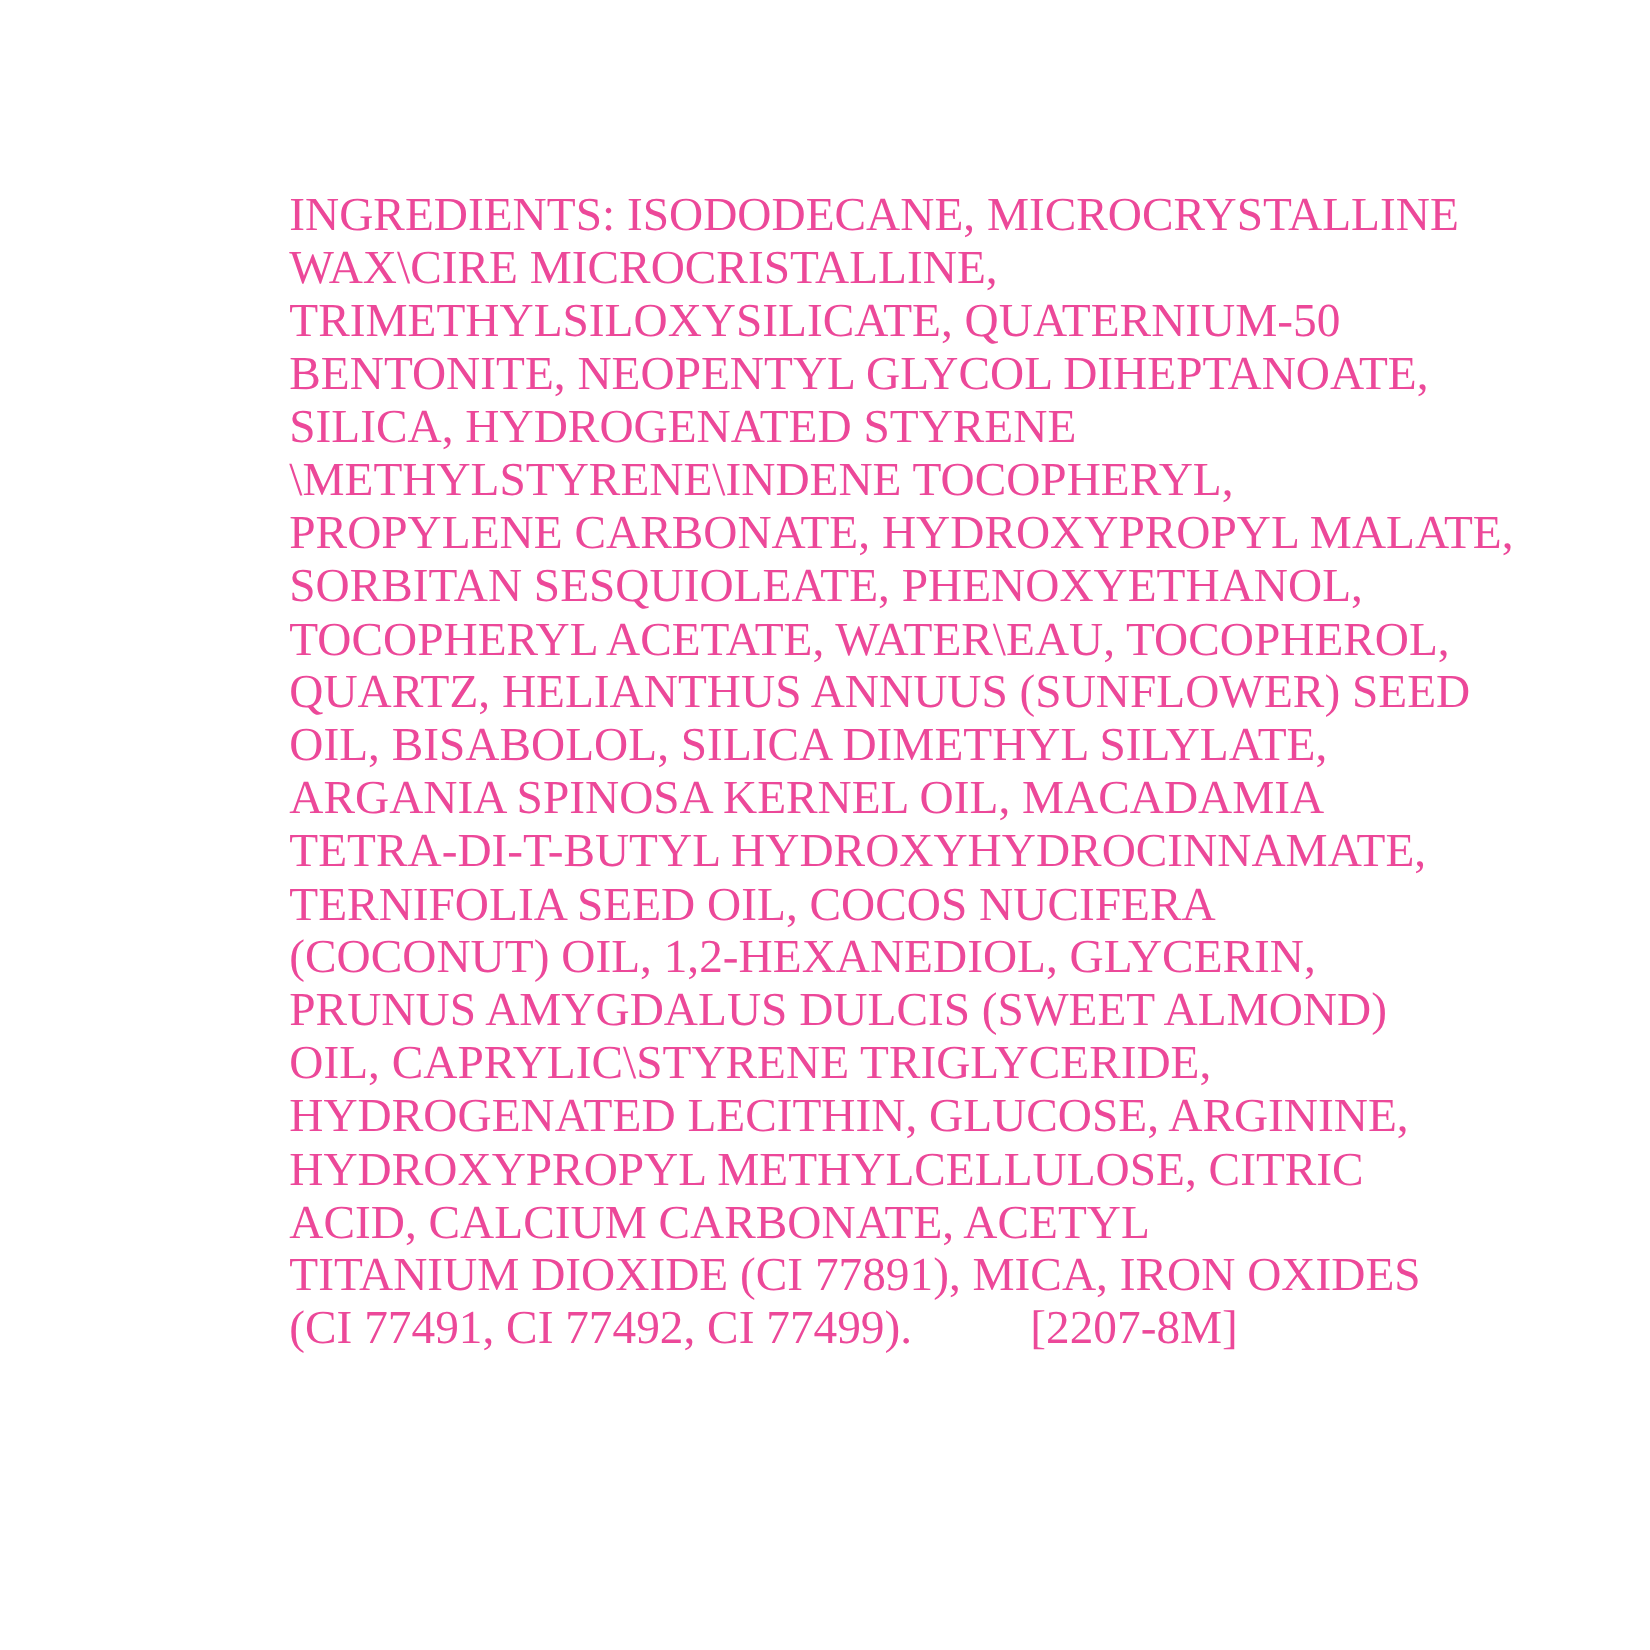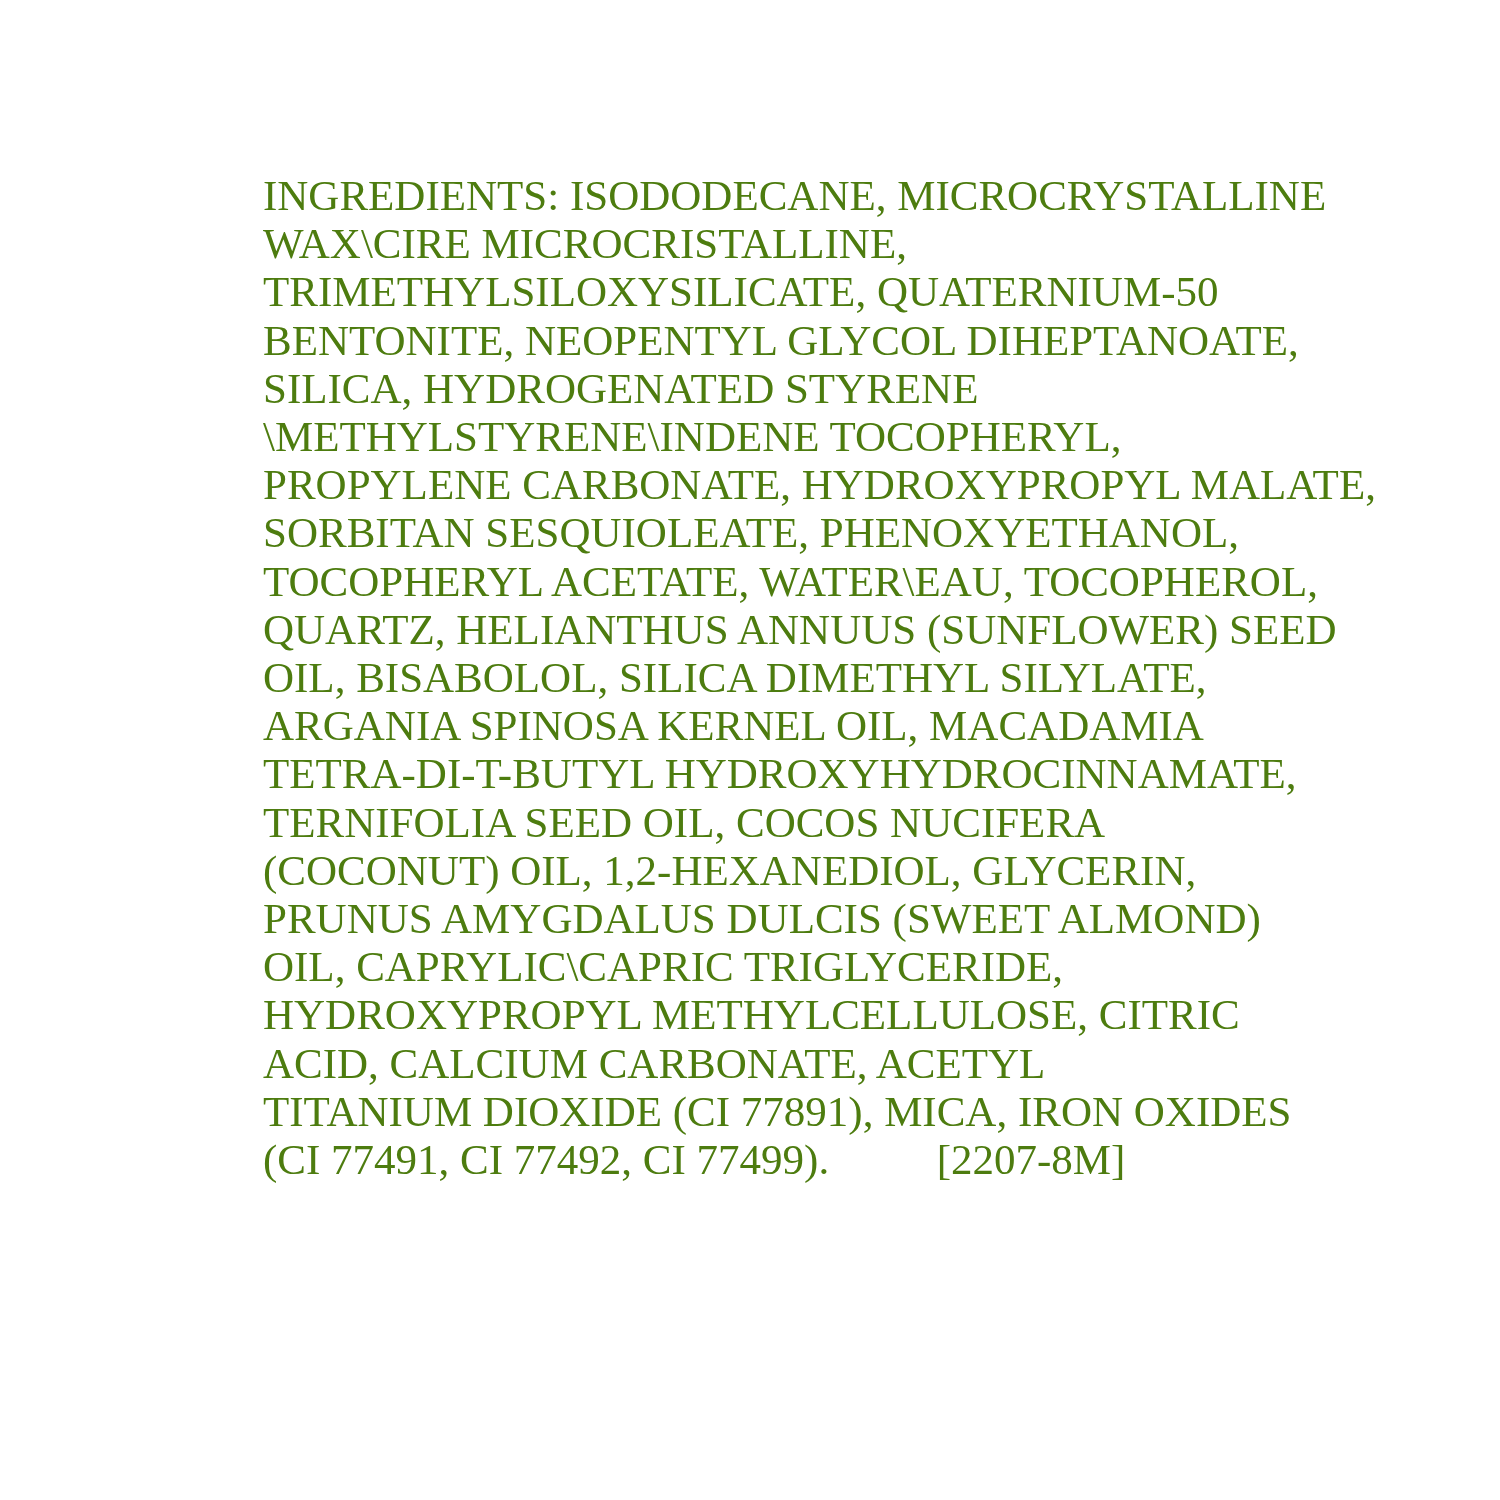--- a/index.html
+++ b/index.html
@@ -16,21 +16,21 @@
   .page {
     position: absolute;
     inset: 0;
     background: #ffffff;
   }
   .ingredients-block {
     position: absolute;
     left: 263px;
     top: 172px;
     width: 1000px;
-    color: #4d7c0f;
+    color: #ec4899;
     font-family: "Liberation Serif", "DejaVu Serif", serif;
     font-size: 43px;
     line-height: 48.2px;
     font-weight: 400;
     letter-spacing: 0;
   }
   .text-line {
     white-space: pre;
   }
 </style>
@@ -48,19 +48,20 @@
       <div class="text-line">PROPYLENE CARBONATE, HYDROXYPROPYL MALATE,</div>
       <div class="text-line">SORBITAN SESQUIOLEATE, PHENOXYETHANOL,</div>
       <div class="text-line">TOCOPHERYL ACETATE, WATER\EAU, TOCOPHEROL,</div>
       <div class="text-line">QUARTZ, HELIANTHUS ANNUUS (SUNFLOWER) SEED</div>
       <div class="text-line">OIL, BISABOLOL, SILICA DIMETHYL SILYLATE,</div>
       <div class="text-line">ARGANIA SPINOSA KERNEL OIL, MACADAMIA</div>
       <div class="text-line">TETRA-DI-T-BUTYL HYDROXYHYDROCINNAMATE,</div>
       <div class="text-line">TERNIFOLIA SEED OIL, COCOS NUCIFERA</div>
       <div class="text-line">(COCONUT) OIL, 1,2-HEXANEDIOL, GLYCERIN,</div>
       <div class="text-line">PRUNUS AMYGDALUS DULCIS (SWEET ALMOND)</div>
-      <div class="text-line">OIL, CAPRYLIC\CAPRIC TRIGLYCERIDE,</div>
+      <div class="text-line">OIL, CAPRYLIC\STYRENE TRIGLYCERIDE,</div>
+      <div class="text-line">HYDROGENATED LECITHIN, GLUCOSE, ARGININE,</div>
       <div class="text-line">HYDROXYPROPYL METHYLCELLULOSE, CITRIC</div>
       <div class="text-line">ACID, CALCIUM CARBONATE, ACETYL</div>
       <div class="text-line">TITANIUM DIOXIDE (CI 77891), MICA, IRON OXIDES</div>
       <div class="text-line">(CI 77491, CI 77492, CI 77499).          [2207-8M]</div>
     </div>
 </div>
 
 </body></html>

